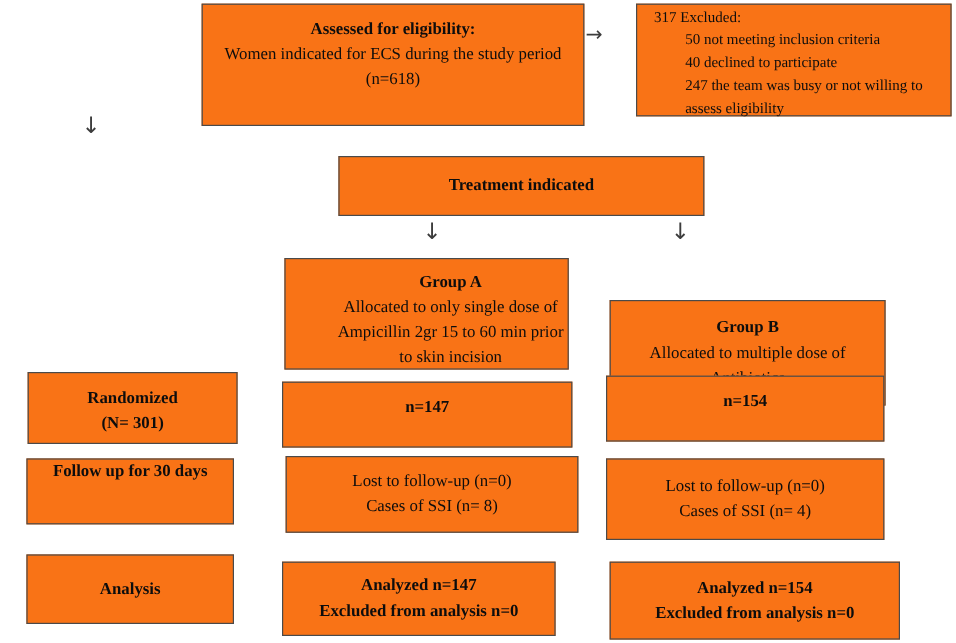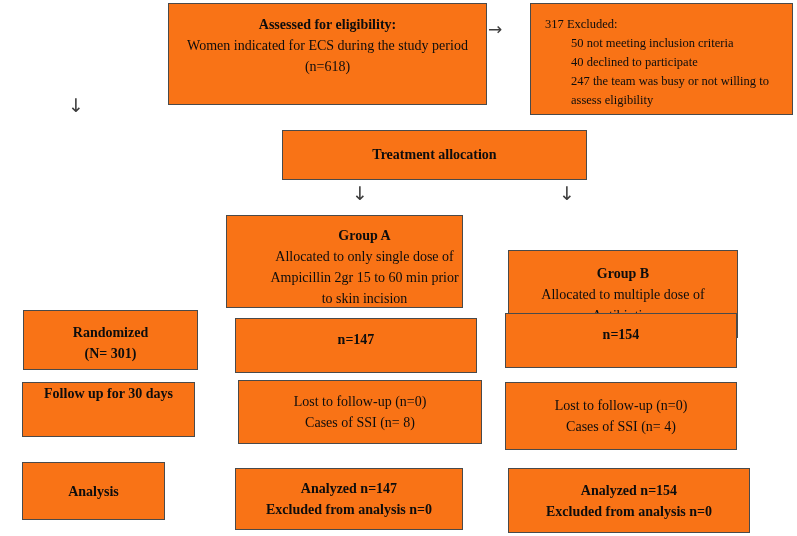--- a/index.html
+++ b/index.html
@@ -28,33 +28,33 @@
   .bold { font-weight: bold; }
   .arrow {
     position: absolute;
     color: #3d3d3d;
     font-family: "DejaVu Sans", sans-serif;
     font-size: 19px;
     line-height: 19px;
   }
   
   .box-assessed   { left: 168px; top: 3px;   width: 319px; height: 102px; padding-top: 10px; }
-  .box-excluded   { left: 530px; top: 3px;   width: 263px; height: 112px; font-size: 12.5px; line-height: 19px; padding-top: 11px; }
+  .box-excluded   { left: 530px; top: 3px;   width: 263px; height: 94px; font-size: 12.5px; line-height: 19px; padding-top: 1px; }
   .box-excluded .reason { padding-left: 40px; }
   .box-excluded .header { padding-left: 14px; }
   .box-treatment  { left: 282px; top: 130px; width: 305px; height: 50px;  padding-top: 13px; }
-  .box-group-a    { left: 226px; top: 215px; width: 237px; height: 93px;  padding-top: 9px; padding-left: 40px; }
+  .box-group-a    { left: 237px; top: 215px; width: 237px; height: 93px;  padding-top: 9px; padding-left: 40px; }
   .box-group-b    { left: 508px; top: 217px; width: 230px; height: 88px;  padding-top: 12px; margin-top: 33px; }
   .box-randomized { left: 23px;  top: 310px; width: 175px; height: 60px;  padding-top: 11px; }
   .box-n147       { left: 235px; top: 318px; width: 242px; height: 55px;  padding-top: 10px; }
   .box-n154       { left: 505px; top: 313px; width: 232px; height: 55px;  padding-top: 10px; }
   .box-followup   { left: 22px;  top: 382px; width: 173px; height: 55px;  }
   .box-lost-a     { left: 238px; top: 380px; width: 244px; height: 64px;  padding-top: 10px; }
   .box-lost-b     { left: 505px; top: 382px; width: 232px; height: 68px;  padding-top: 12px; }
-  .box-analysis   { left: 22px;  top: 462px; width: 143px; height: 58px;  padding-top: 18px; }
+  .box-analysis   { left: 22px;  top: 462px; width: 173px; height: 58px;  padding-top: 18px; }
   .box-analyzed-a { left: 235px; top: 468px; width: 228px; height: 62px;  padding-top: 9px; }
   .box-analyzed-b { left: 508px; top: 468px; width: 242px; height: 65px;  padding-top: 11px; }
   
   .arrow-right-excluded { left: 488px; top: 20px; font-size: 17px; }
   .arrow-down-left      { left: 68px;  top: 96px; }
   .arrow-down-a         { left: 352px; top: 184px; }
   .arrow-down-b         { left: 559px; top: 184px; }
 </style>
 </head>
 <body>
@@ -71,21 +71,21 @@
   <div class="box box-excluded">
     <div class="header">317 Excluded:</div>
     <div class="reason">50 not meeting inclusion criteria</div>
     <div class="reason">40 declined to participate</div>
     <div class="reason">247 the team was busy or not willing to assess eligibility</div>
   </div>
 
   <span class="arrow arrow-down-left">↓</span>
 
   <div class="box box-treatment center">
-    <div class="bold">Treatment allocation</div>
+    <div class="bold">Treatment indicated</div>
   </div>
 
   <span class="arrow arrow-down-a">↓</span>
   <span class="arrow arrow-down-b">↓</span>
 
   <div class="box box-group-a center">
     <div class="bold">Group A</div>
     <div>Allocated to only single dose of Ampicillin 2gr 15 to 60 min prior to skin incision</div>
   </div>
 

